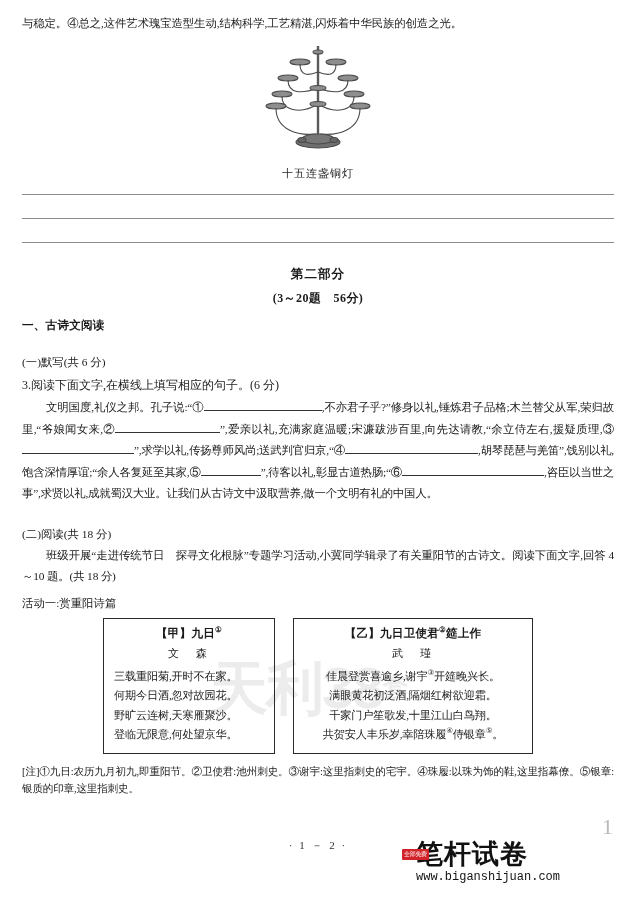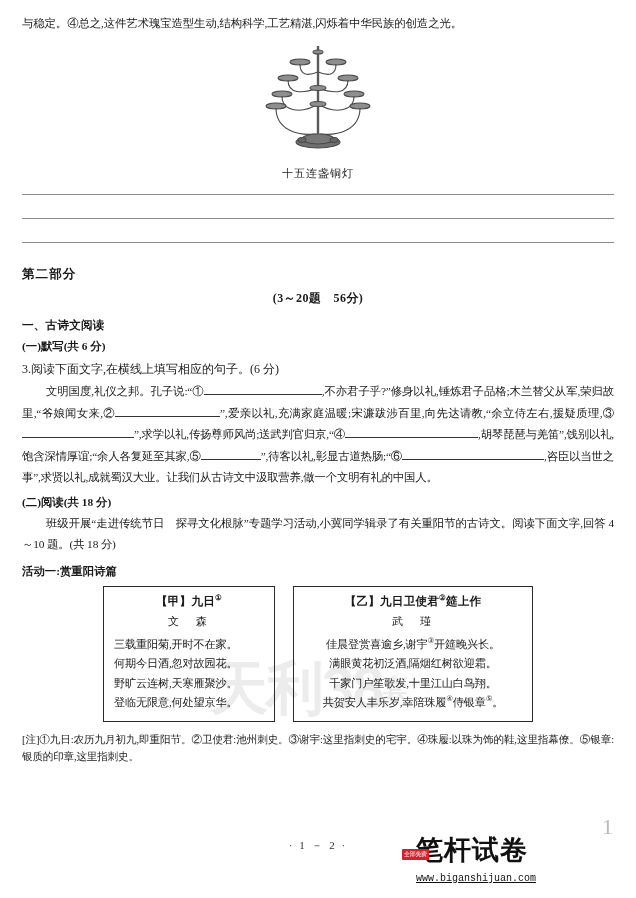--- a/index.html
+++ b/index.html
@@ -56,20 +56,21 @@
   }
   .rule {
     height: 0;
     border-bottom: 1.1px solid #8c8c8c;
     margin-bottom: 23px;
     width: 100%;
   }
 
   
   .part-title {
+    text-align: center;
     font-size: 12.6px;
     font-weight: bold;
     letter-spacing: 1px;
     margin-top: 4px;
   }
   .part-sub {
     text-align: center;
     font-size: 12px;
     font-weight: bold;
     margin-top: 7px;
@@ -78,22 +79,22 @@
 
   
   .h-section {
     font-size: 11.6px;
     font-weight: bold;
     margin-top: 11px;
     letter-spacing: 0.2px;
   }
   .h-sub {
     font-size: 11.4px;
-    font-weight: bold;
-    margin-top: 6px;
+    font-weight: normal;
+    margin-top: 22px;
   }
   .q-line {
     font-size: 12px;
     margin-top: 6px;
     line-height: 19px;
   }
 
   
   .fill-para {
     font-size: 11.4px;
@@ -120,21 +121,21 @@
     font-size: 11.4px;
     line-height: 21px;
     text-align: justify;
     text-indent: 24px;
     letter-spacing: -0.15px;
     margin-top: 3px;
   }
 
   .activity {
     font-size: 11.4px;
-    font-weight: bold;
+    font-weight: normal;
     margin-top: 9px;
   }
 
   
   .poem-row {
     display: flex;
     justify-content: center;
     gap: 18px;
     margin-top: 7px;
   }
@@ -202,26 +203,25 @@
   }
   .brand-cn {
     font-size: 27px;
     font-weight: bold;
     color: #111;
     letter-spacing: 1px;
     line-height: 30px;
     font-family: "Liberation Sans", sans-serif;
   }
   .brand-url {
-    font-size: 10px;
+    font-size: 12px;
     font-family: "Liberation Mono", monospace;
     color: #111;
     letter-spacing: 0px;
-    margin-top: 8px;
-    text-decoration: underline;
+    margin-top: 1px;
   }
   .brand-badge {
     position: absolute;
     left: -14px;
     bottom: 24px;
     background: #d2232a;
     color: #fff;
     font-size: 6px;
     padding: 1px 2px;
     font-family: "Liberation Sans", sans-serif;

